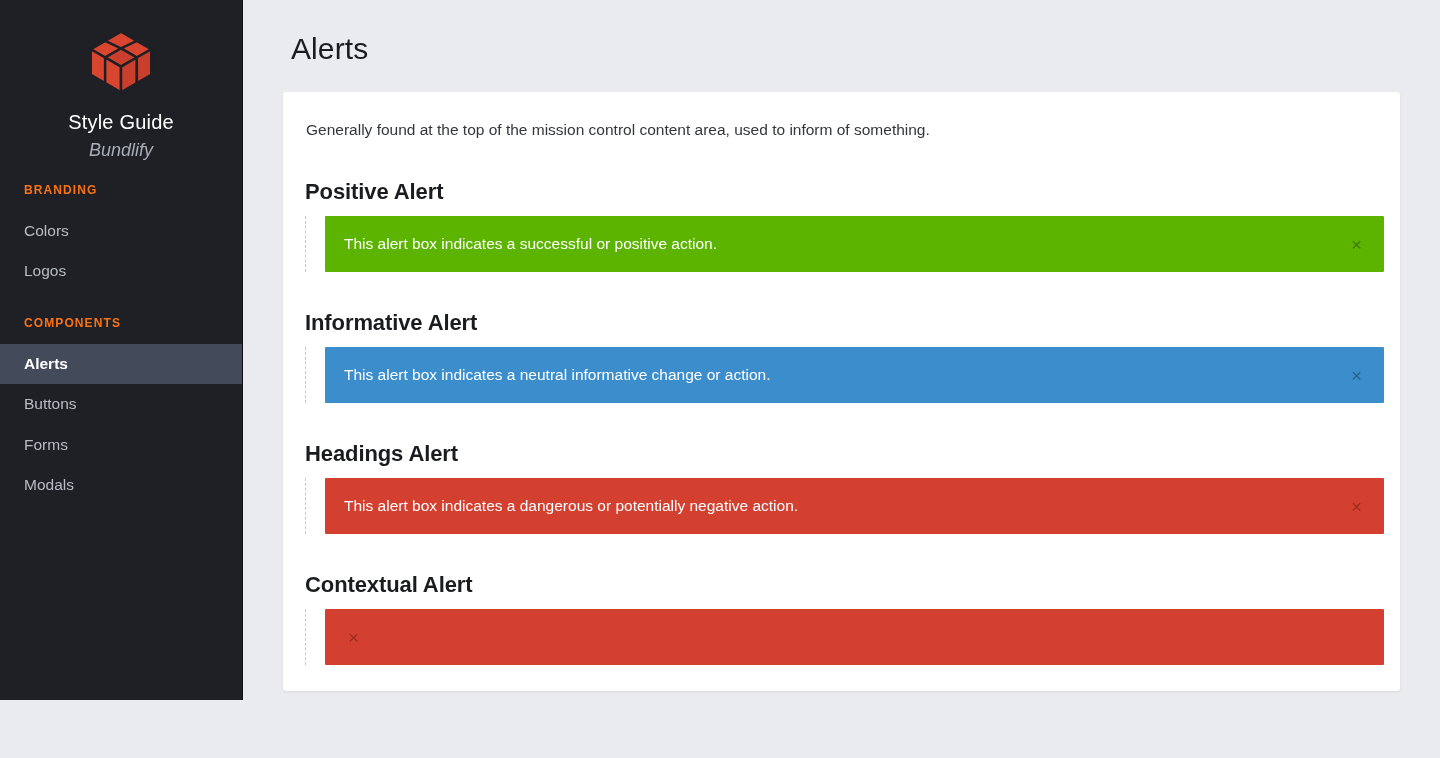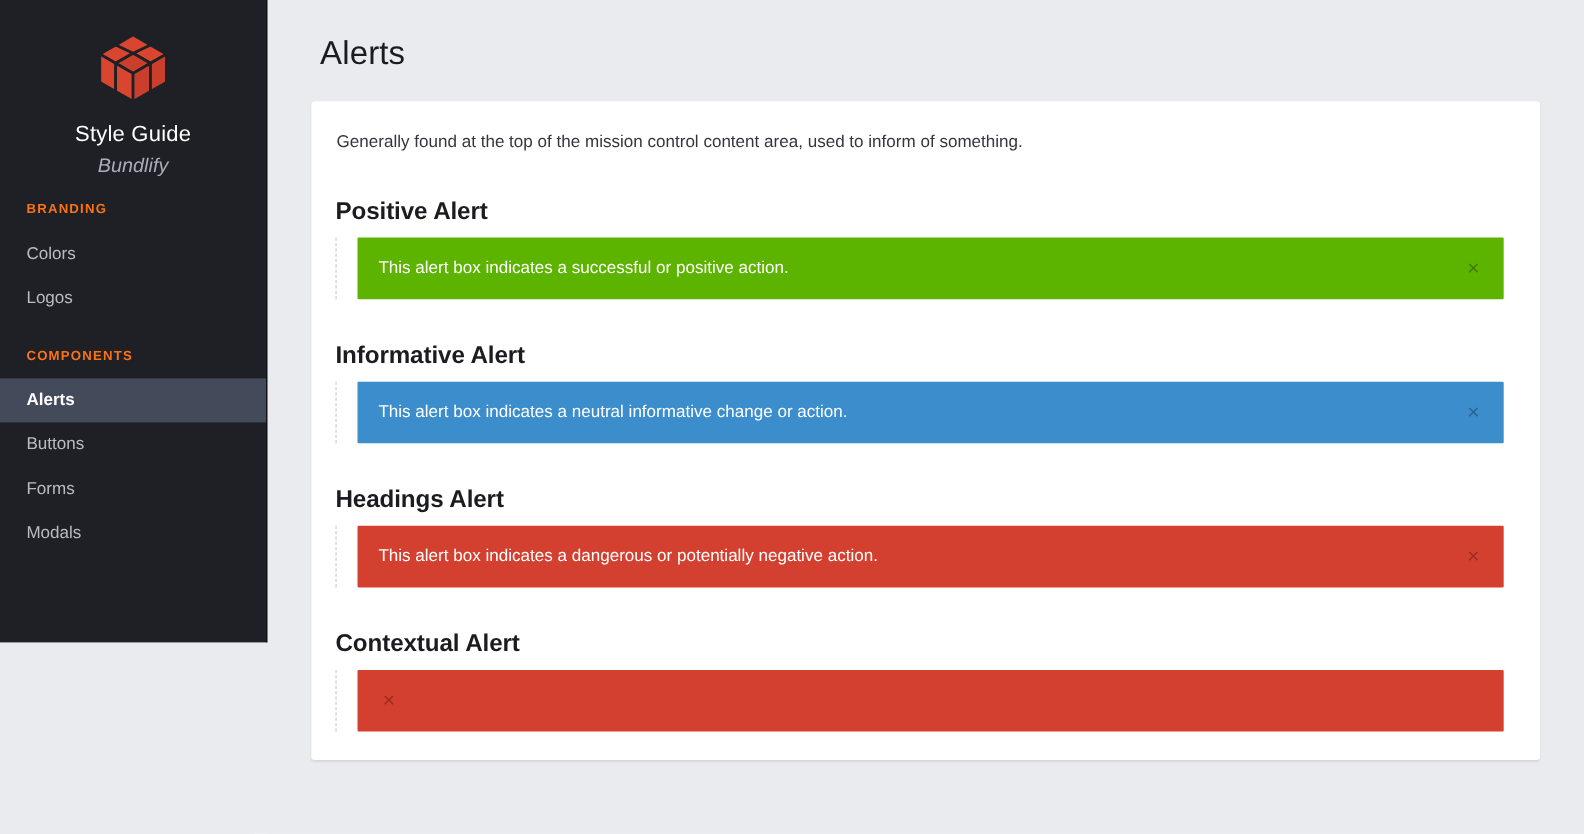--- a/index.html
+++ b/index.html
@@ -19,21 +19,21 @@
   .app {
     display: flex;
     width: 1440px;
     height: 758px;
   }
 
   
   .sidebar {
     width: 243px;
     min-width: 243px;
-    height: 584px;
+    height: 700px;
     background: #1e2025;
     border-right: 1px solid #101114;
     overflow: hidden;
     position: relative;
   }
 
   .brand {
     padding-top: 26px;
     text-align: center;
   }
@@ -111,21 +111,21 @@
     padding-top: 32px;
     padding-left: 8px;
     letter-spacing: .1px;
   }
 
   .card {
     margin-top: 26px;
     background: #ffffff;
     border-radius: 3px;
     box-shadow: 0 1px 2px rgba(20,22,30,.09);
-    padding: 26px 33px 26px 22px;
+    padding: 26px 16px 26px 22px;
   }
 
   .card-intro {
     font-size: 15.5px;
     color: #33363d;
     padding-left: 1px;
     line-height: 1.5;
   }
 
   .alert-block {

